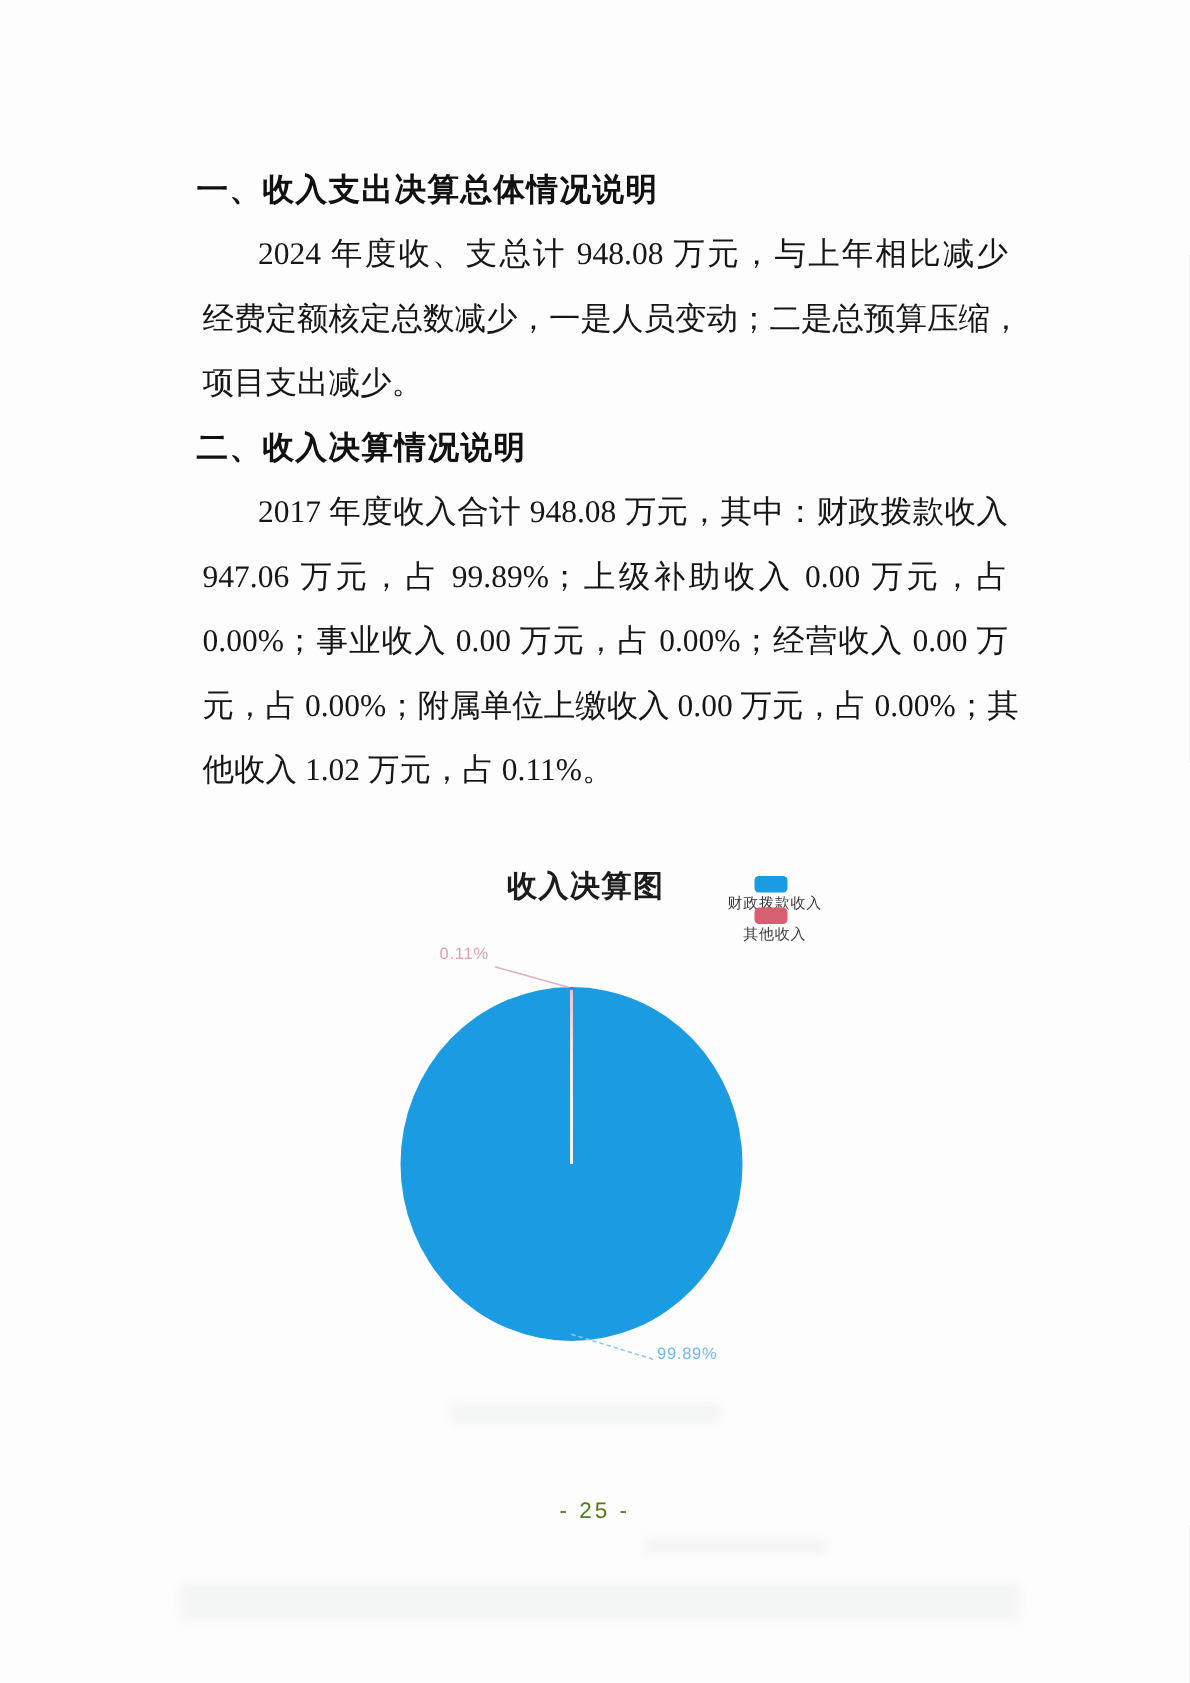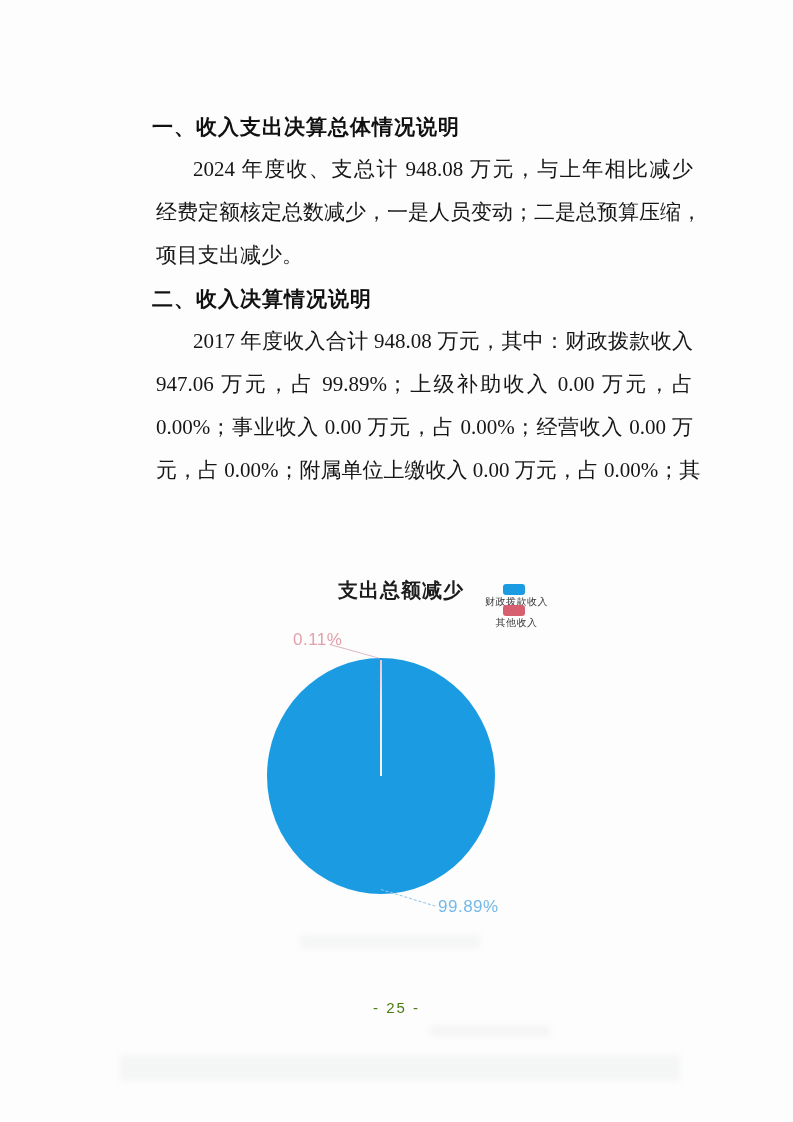--- a/index.html
+++ b/index.html
@@ -8,21 +8,21 @@
     width: 793px;
     height: 1122px;
     background: #fdfdfd;
     overflow: hidden;
     font-family: "Liberation Serif", serif;
     color: #161616;
   }
   
   .content {
     position: absolute;
-    left: 115px;
+    left: 94px;
     top: 105px;
     width: 578px;
   }
   .heading {
     height: 43px;
     line-height: 43px;
     font-family: "Liberation Sans", sans-serif;
     font-weight: bold;
     font-size: 21px;
     text-indent: 37px;
@@ -83,21 +83,21 @@
   }
   .sliver {
     position: absolute;
     left: 380px; top: 90px;
     width: 2px; height: 116px;
     background: linear-gradient(to bottom, #eec4cf 0%, #f6ecef 40%, #f8f3f4 100%);
   }
   .callout {
     position: absolute;
     font-family: "Liberation Sans", sans-serif;
-    font-size: 17px;
+    font-size: 11px;
     letter-spacing: 0.5px;
     white-space: nowrap;
   }
   .callout-other  { left: 293px; top: 60px;  color: #e2a0ac; }
   .callout-fiscal { left: 438px; top: 327px; color: #74b9e8; }
   .leader {
     position: absolute;
     height: 0;
     transform-origin: left top;
   }
@@ -143,24 +143,25 @@
     <div class="heading">一、收入支出决算总体情况说明</div>
     <div class="pline indent">2024 年度收、支总计 948.08 万元，与上年相比减少</div>
     <div class="pline">经费定额核定总数减少，一是人员变动；二是总预算压缩，</div>
     <div class="pline last">项目支出减少。</div>
 
     <div class="heading">二、收入决算情况说明</div>
     <div class="pline indent">2017 年度收入合计 948.08 万元，其中：财政拨款收入</div>
     <div class="pline">947.06 万元，占 99.89%；上级补助收入 0.00 万元，占</div>
     <div class="pline">0.00%；事业收入 0.00 万元，占 0.00%；经营收入 0.00 万</div>
     <div class="pline">元，占 0.00%；附属单位上缴收入 0.00 万元，占 0.00%；其</div>
+    <div class="pline last">他收入 1.02 万元，占 0.11%。</div>
   </div>
 
   <div class="chart">
-    <div class="chart-title">支出总额减少</div>
+    <div class="chart-title">收入决算图</div>
 
     <div class="legend">
       <div class="legend-item">
         <span class="swatch swatch-blue"></span>
         <span class="legend-label">财政拨款收入</span>
       </div>
       <div class="legend-item">
         <span class="swatch swatch-red"></span>
         <span class="legend-label">其他收入</span>
       </div>

